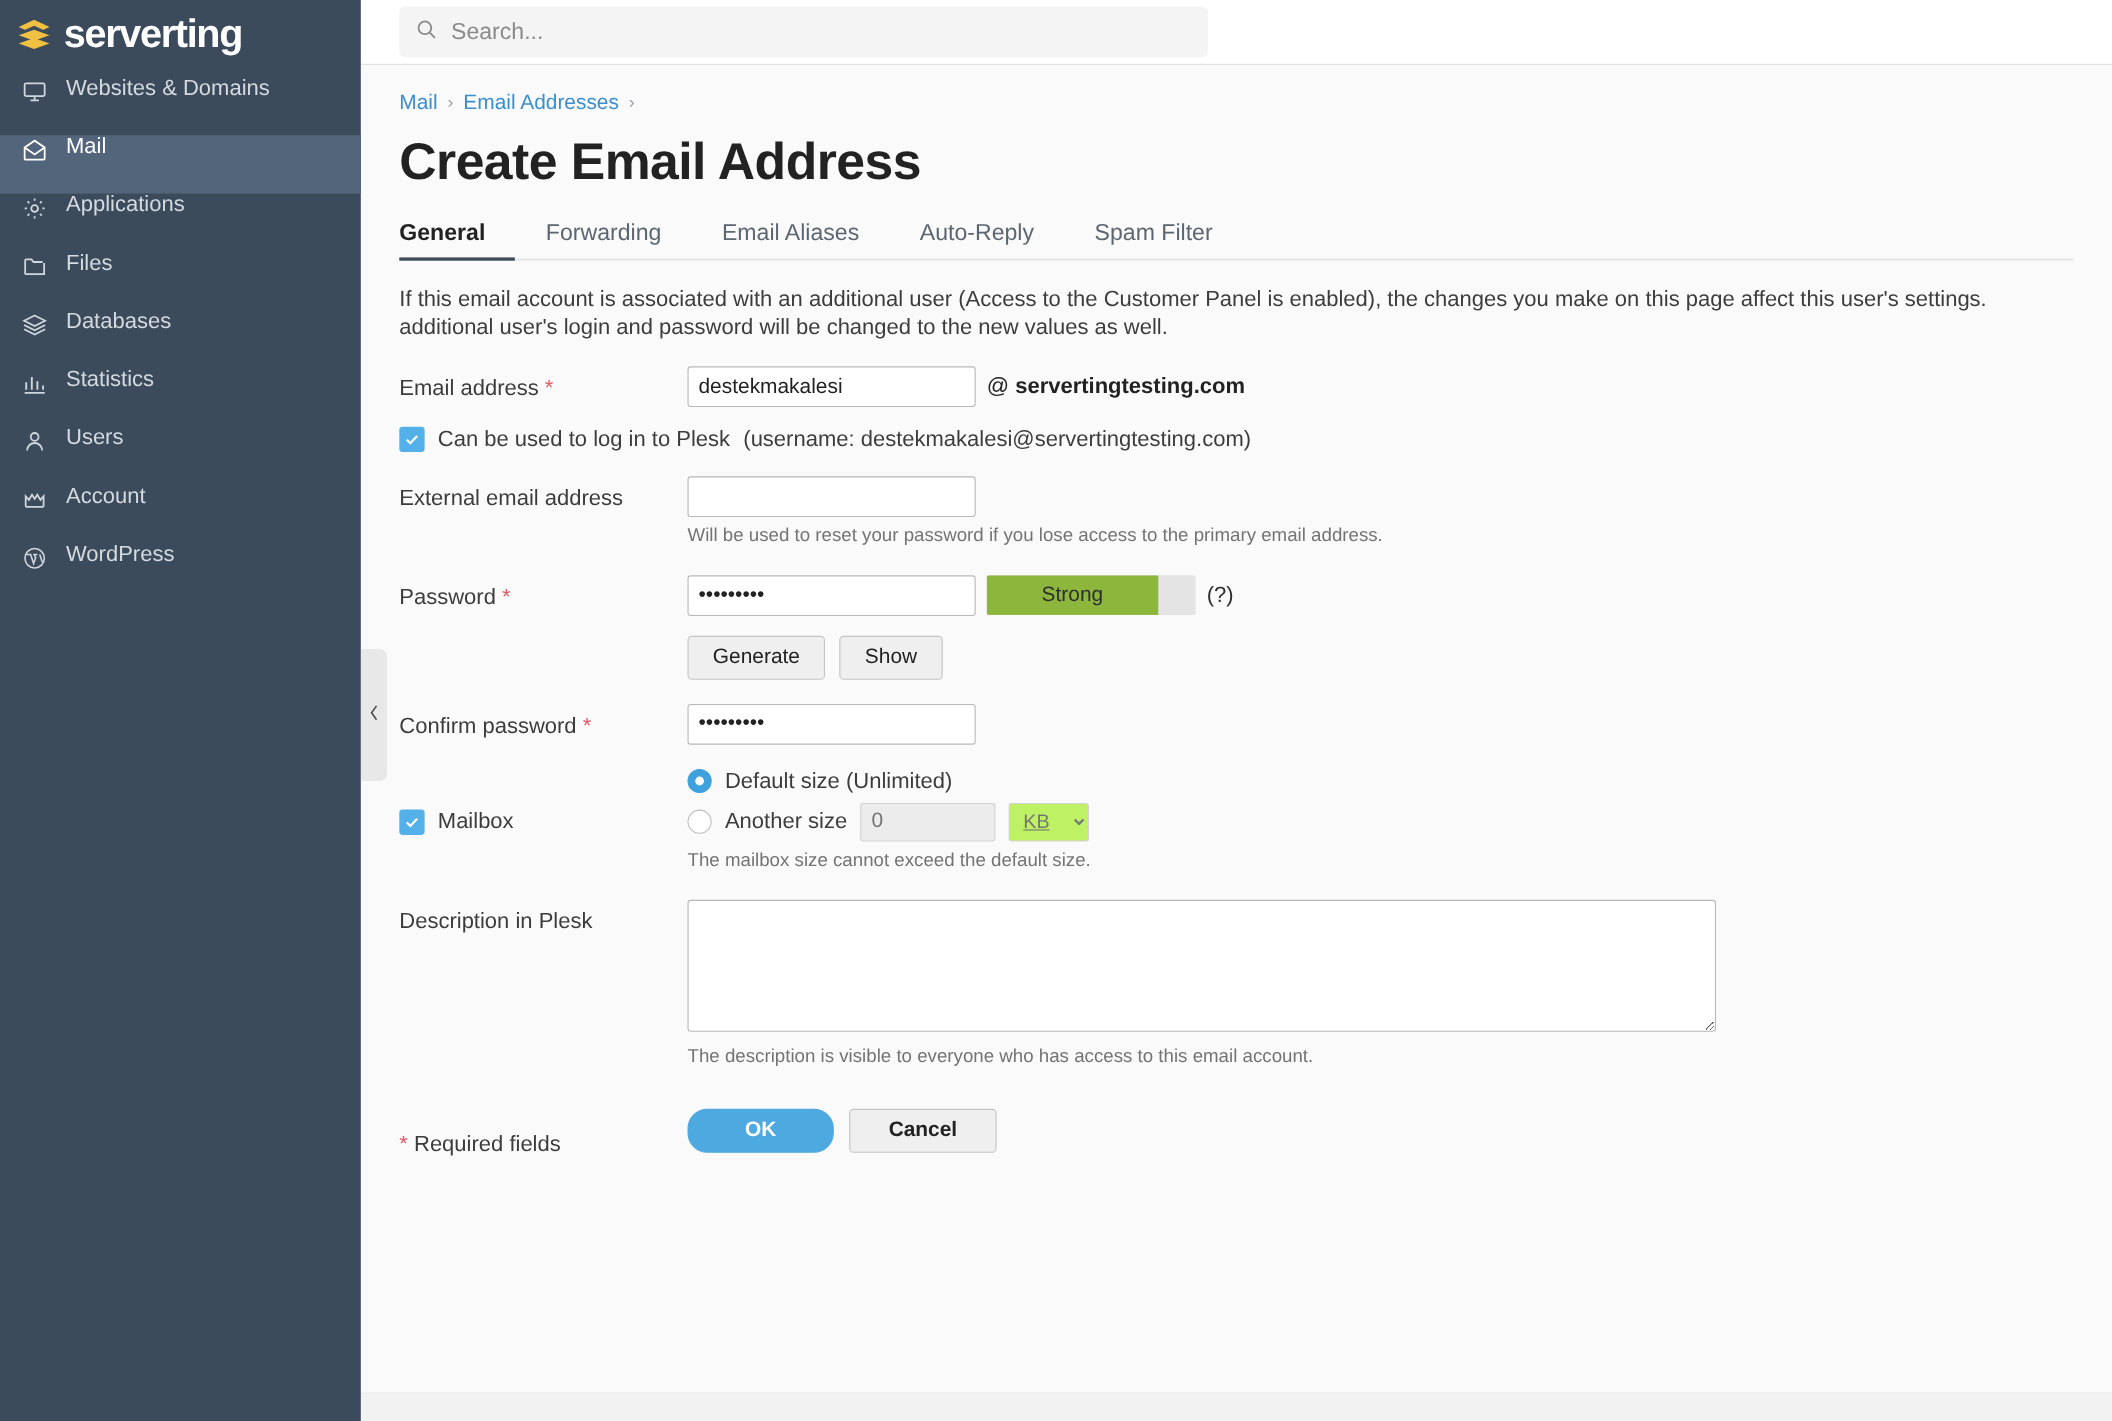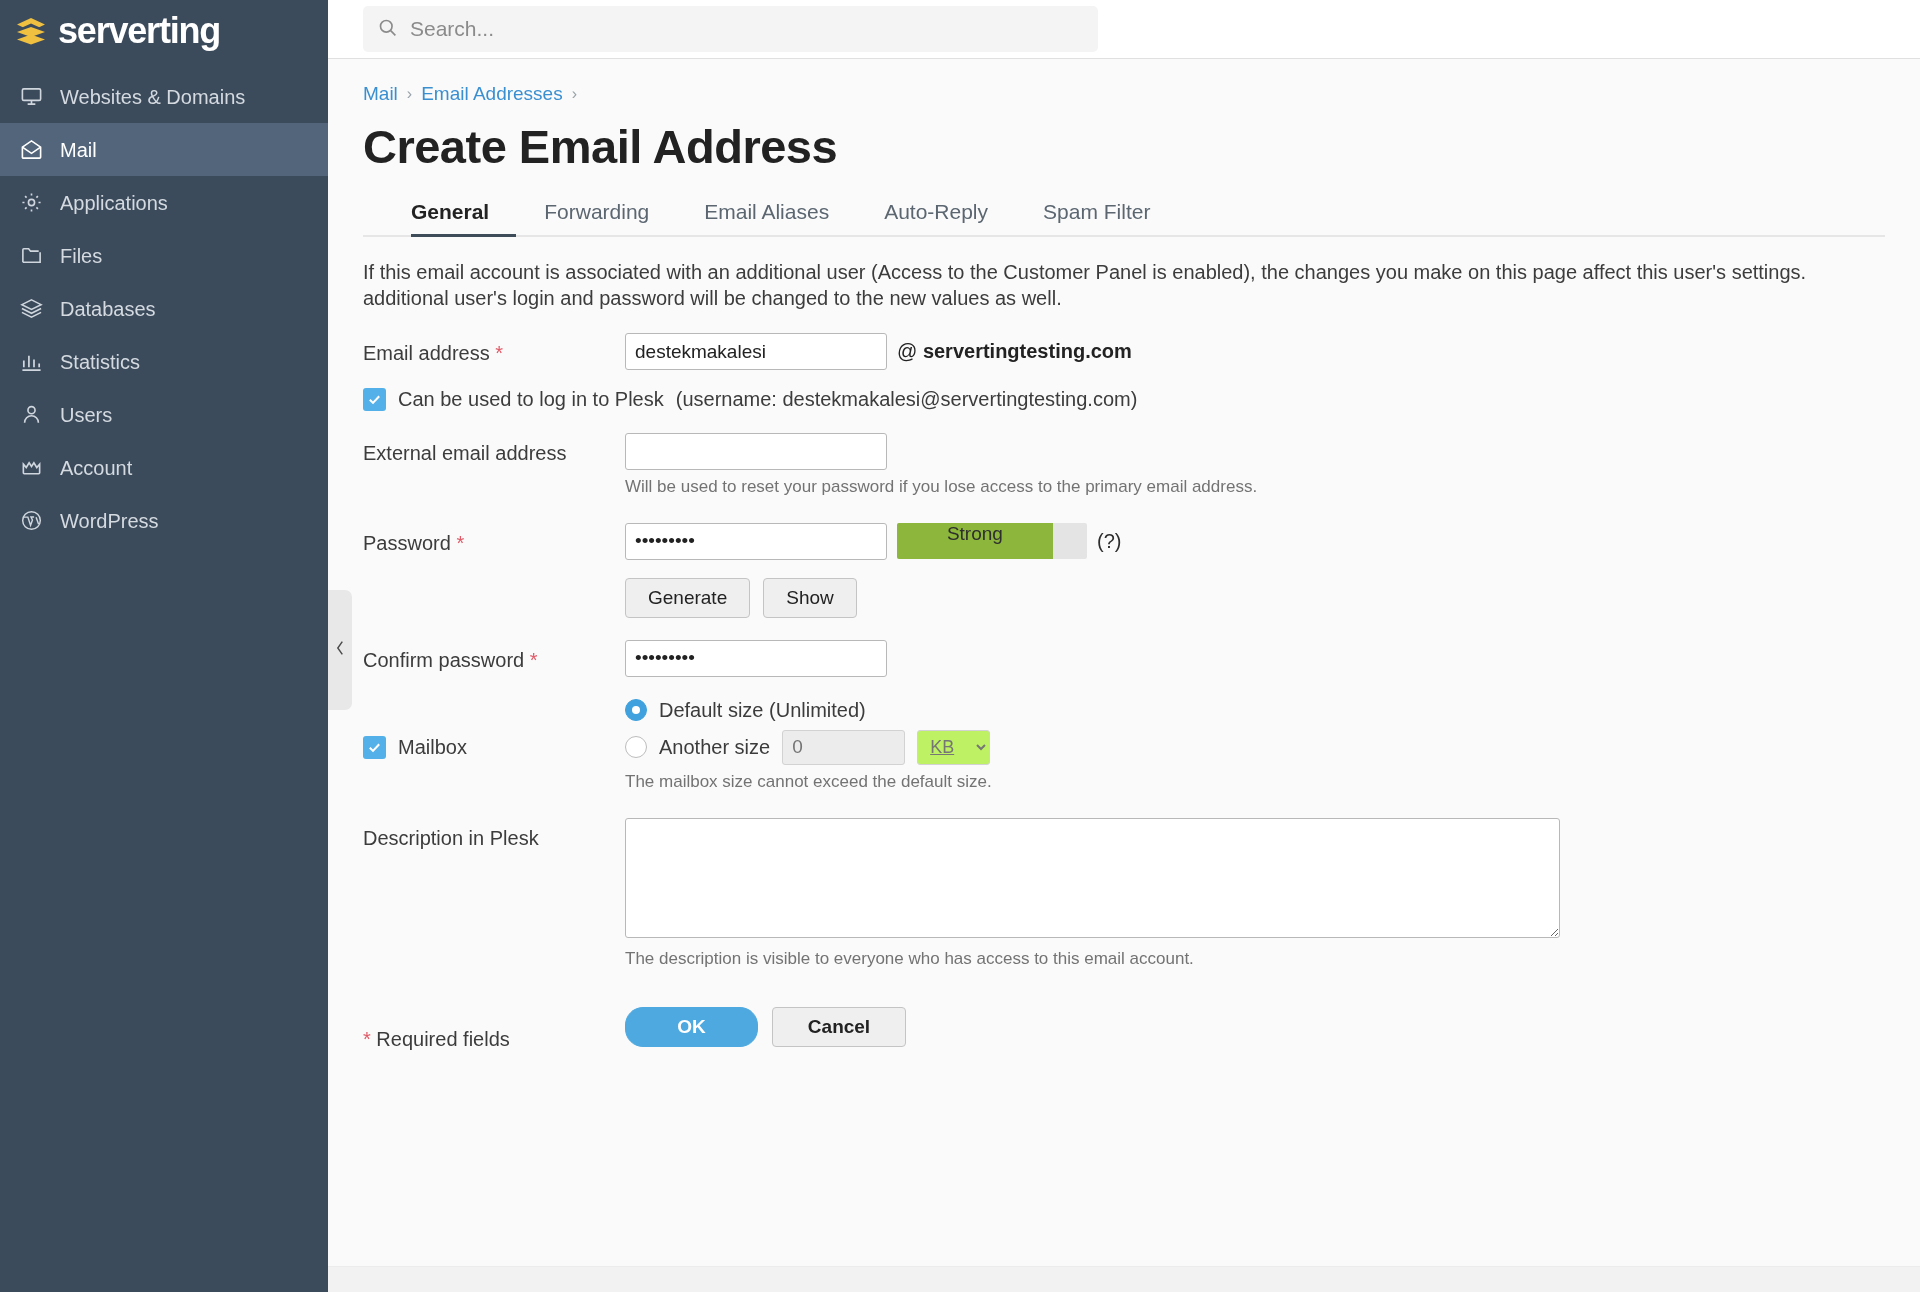--- a/index.html
+++ b/index.html
@@ -28,21 +28,21 @@
   .brand-text {
     color: #ffffff;
     font-size: 36px;
     font-weight: bold;
     letter-spacing: -1.2px;
     line-height: 1;
   }
   .nav { margin-top: 8px; }
   .nav-item {
     height: 53px;
-    display: flex; align-items: center;
+    display: flex; 
     padding-left: 18px;
     gap: 16px;
     color: #d4dae0;
     font-size: 20px;
     cursor: pointer;
   }
   .nav-item .ico { width: 26px; height: 26px; flex: none; display:flex; align-items:center; justify-content:center; }
   .nav-item.active { background: #53657a; color: #ffffff; }
   .nav-item.active .nav-label { color: #fff; }
   .nav-label { line-height: 1; }
@@ -102,21 +102,20 @@
     width: calc(100% - 35px);
     margin-bottom: 22px;
   }
   .tab {
     font-size: 21px;
     color: #5b6671;
     padding: 0 27px 11px 0;
     margin-right: 0;
     cursor: pointer;
     position: relative;
-    margin-left: 48px;
   }
   .tab + .tab { padding-left: 0; margin-left: 0; }
   .tab:not(:first-child) { padding-left: 0; }
   .tabs .tab { margin-right: 28px; }
   .tab.active { color: #222; font-weight: bold; }
   .tab.active::after {
     content: ""; position: absolute;
     left: 0; right: 28px; bottom: -2px; height: 3px;
     background: #3e4c5a;
   }
@@ -191,21 +190,21 @@
     color: #ffffff; font-weight: bold;
     min-width: 133px;
     border-radius: 18px;
   }
   .btn-cancel { min-width: 134px; font-weight: bold; }
 
   .meter {
     width: 190px; height: 36px;
     background: #e4e4e4; border-radius: 2px;
     position: relative; overflow: hidden;
-    display:flex; 
+    display:flex; align-items:center;
   }
   .meter-fill {
     position:absolute; left:0; top:0; bottom:0;
     width: 82%; background: #8cb63c;
   }
   .meter-txt {
     position: relative; z-index:2;
     width: 82%; text-align: center;
     font-size: 19px; color: #2e2e2e;
   }

